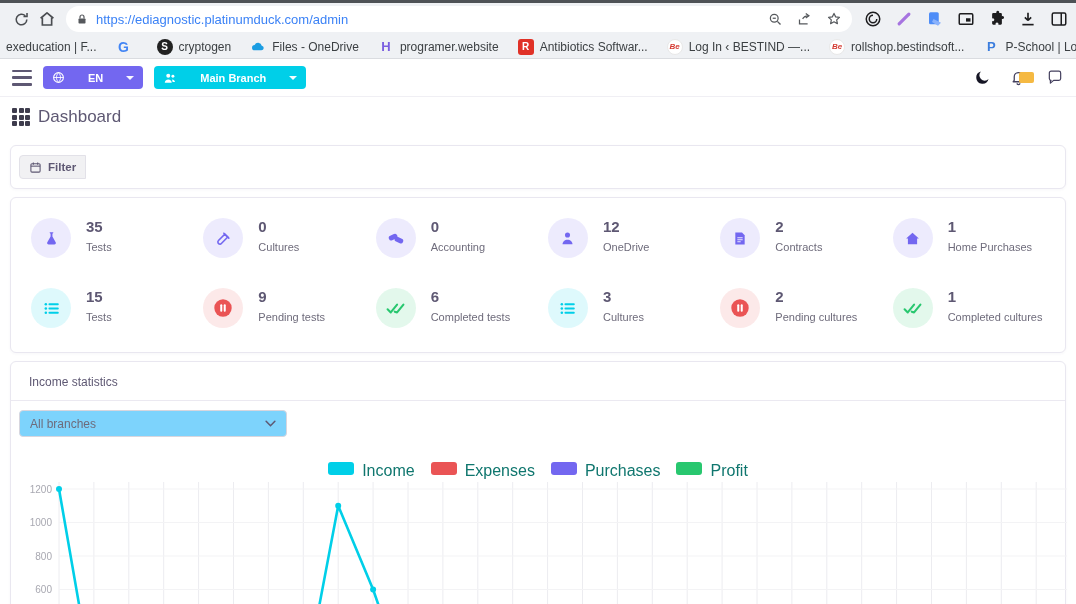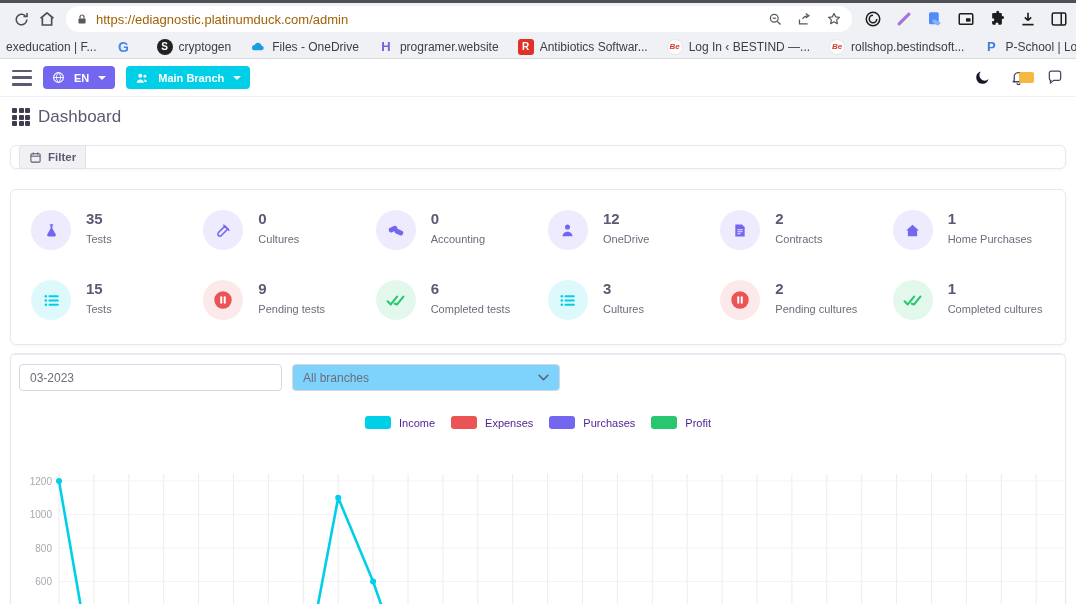--- a/index.html
+++ b/index.html
@@ -7,21 +7,21 @@
     font-family:"Liberation Sans","DejaVu Sans",sans-serif; }
   svg { display:block; }
 
   
   .tabstrip { height:3px; background:#4e5256; }
   .toolbar { height:32px; background:#eff1f4; display:flex; align-items:center; padding:0 8px; }
   .tb-btn { width:26px; height:26px; display:flex; align-items:center; justify-content:center;
     color:#4a4d51; border-radius:50%; flex:0 0 auto; }
   .addressbar { width:822px; height:26px; background:#fff; border-radius:13px; margin-left:6px;
     display:flex; align-items:center; padding:0 10px; gap:8px; }
-  .url-text { font-size:13px; color:#a16207; flex:1; white-space:nowrap; overflow:hidden; }
+  .url-text { font-size:13px; color:#3b82f6; flex:1; white-space:nowrap; overflow:hidden; }
   .pill-icons { display:flex; align-items:center; gap:14px; color:#55585c; }
   .ext-icons { display:flex; align-items:center; gap:13px; margin-left:12px; color:#3c4043; }
 
   .bookmarksbar { height:24px; background:#eff1f4; display:flex; align-items:center;
     padding:0 6px; gap:19px; border-bottom:1px solid #dadce0; }
   .bm { display:flex; align-items:center; gap:6px; font-size:12px; color:#3c4043; white-space:nowrap; }
   .favicon { width:16px; height:16px; display:flex; align-items:center; justify-content:center;
     font-size:11px; font-weight:bold; flex:0 0 auto; }
   .fav-google { color:#4285F4; font-size:14px; }
   .fav-dark-circle { background:#222; color:#fff; border-radius:50%; font-size:10px; }
@@ -31,48 +31,48 @@
     font-size:8px; font-style:italic; }
   .fav-blue-p { color:#3b7ddd; font-size:13px; }
   .bm-sep { width:1px; height:14px; background:#c6c8cc; }
 
   
   .app-header { height:38px; background:#fff; display:flex; align-items:center; padding:0 12px;
     border-bottom:1px solid #f0eff4; }
   .hamburger { width:20px; height:16px; display:flex; flex-direction:column; justify-content:space-between; }
   .hamburger span { height:2.5px; background:#5e5873; border-radius:1px; }
   .hdr-btn { height:23px; border:none; border-radius:4px; color:#fff; font-size:11px; font-weight:bold;
-    display:flex; align-items:center; gap:9px; padding:0 9px; margin-left:11px;
+    display:flex; align-items:center; gap:23px; padding:0 9px; margin-left:11px;
     font-family:inherit; }
   .btn-purple { background:#7367f0; }
   .btn-cyan { background:#00cfe8; }
   .caret { width:0; height:0; border-left:4px solid transparent; border-right:4px solid transparent;
     border-top:4px solid rgba(255,255,255,.95); }
   .hdr-right { margin-left:auto; display:flex; align-items:center; gap:19px; color:#44405e; }
   .bell-wrap { position:relative; }
   .bell-badge { position:absolute; right:-7px; top:3px; width:15px; height:11px;
     background:#f5b942; border-radius:2px; }
 
   
   .page-title-row { display:flex; align-items:center; gap:8px; padding:10px 12px 6px 12px; }
   .grid-icon { display:grid; grid-template-columns:repeat(3,5px); grid-template-rows:repeat(3,5px); gap:1.5px; }
   .grid-icon i { background:#3e3c4d; border-radius:1px; }
   .page-title { font-size:17px; color:#5e5873; font-weight:500; }
 
   .card { background:#fff; border:1px solid #e9e7f0; border-radius:6px; margin:0 10px;
     box-shadow:0 1px 3px rgba(60,60,90,.04); }
 
-  .filter-card { margin-top:12px; height:24px; display:flex; align-items:center; padding:0 8px; }
+  .filter-card { margin-top:12px; height:44px; display:flex; align-items:center; padding:0 8px; }
   .filter-addon { background:#f1f1f3; border:1px solid #e2e1e8; border-radius:4px 0 0 4px;
     height:24px; display:flex; align-items:center; gap:6px; padding:0 9px;
     font-size:11.5px; font-weight:bold; color:#5e5873; }
   .filter-input { border:none; outline:none; font-size:12px; color:#6e6b7b; height:24px;
     flex:1; padding-left:14px; font-family:inherit; background:transparent; }
 
-  .stats-card { margin-top:20px; padding:20px 12px 24px 8px; }
+  .stats-card { margin-top:8px; padding:20px 12px 24px 8px; }
   .stats-grid { display:grid; grid-template-columns:repeat(6,1fr); row-gap:30px; }
   .stat { display:flex; gap:15px; padding-left:12px; }
   .stat-icon { width:40px; height:40px; border-radius:50%; display:flex; align-items:center;
     justify-content:center; flex:0 0 auto; }
   .tint-purple { background:rgba(115,103,240,.13); color:#7367f0; }
   .tint-cyan   { background:rgba(0,207,232,.13);  color:#00cfe8; }
   .tint-red    { background:rgba(234,84,85,.13);  color:#ea5455; }
   .tint-green  { background:rgba(40,199,111,.13); color:#28c76f; }
   .stat-value { font-size:15px; font-weight:600; color:#5e5873; line-height:1.2; }
   .stat-label { font-size:11px; color:#6e6b7b; margin-top:5px; }
@@ -80,21 +80,21 @@
   .income-card { margin-top:8px; height:420px; position:relative; }
   .income-title { font-size:12px; color:#5e5873; padding:13px 0 11px 18px; }
   .income-divider { border-top:1px solid #ebe9f1; }
   .income-controls { display:flex; gap:10px; padding:9px 0 0 8px; }
   .month-input { width:263px; height:27px; border:1px solid #d8d6de; border-radius:4px;
     font-size:12px; color:#6e6b7b; padding:0 10px; font-family:inherit; outline:none; }
   .branch-select { width:268px; height:27px; border:1px solid #d8d6de; border-radius:4px;
     font-size:12px; color:#6e6b7b; padding:0 10px; display:flex; align-items:center;
     justify-content:space-between; background:#7dd3fc; }
   .legend { display:flex; justify-content:center; gap:16px; margin-top:25px; }
-  .legend-item { display:flex; align-items:flex-end; gap:8px; font-size:11px; color:#4c1d95; }
+  .legend-item { display:flex; align-items:flex-start; gap:8px; font-size:16px; color:#0f766e; }
   .legend-swatch { width:26px; height:13px; border-radius:3px; }
   .chart-wrap { position:absolute; left:0; top:112px; width:1056px; height:308px; overflow:hidden; }
 </style>
 </head>
 <body>
 
 <div class="tabstrip"></div>
 
 <div class="toolbar">
   <div class="tb-btn">
@@ -454,23 +454,23 @@
       </span>
       <div>
           <div class="stat-value">1</div>
            <div class="stat-label">Completed cultures</div>
         </div>
     </div>
   </div>
 </div>
 
 <div class="card income-card">
+  <div class="income-title">Income statistics</div>
   <div class="income-divider"></div>
   <div class="income-controls">
-    <input class="month-input" value="03-2023" style="">
     <div class="branch-select">
       <span>All branches</span>
       <span>
         <svg width="11" height="7" viewBox="0 0 12 8">
             <path d="M1 1.5l5 5 5-5" fill="none" stroke="#5e5873" stroke-width="1.8" stroke-linecap="round"></path>
           </svg>
       </span>
     </div>
   </div>
   <div class="legend">

